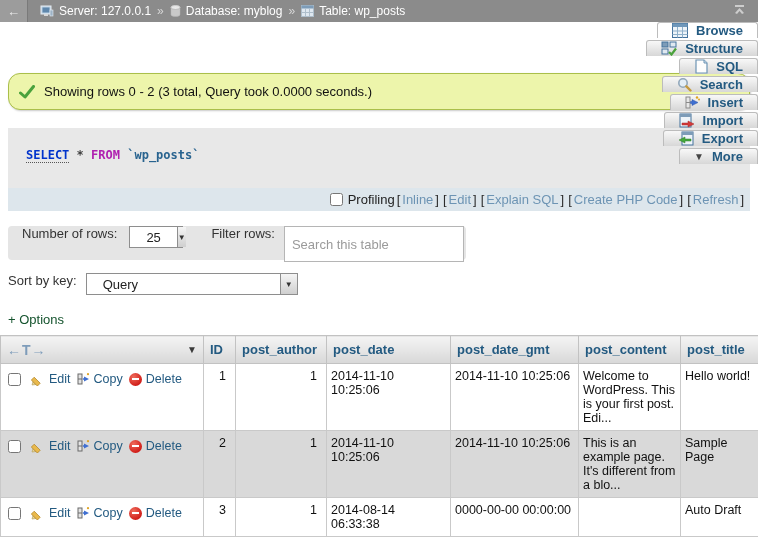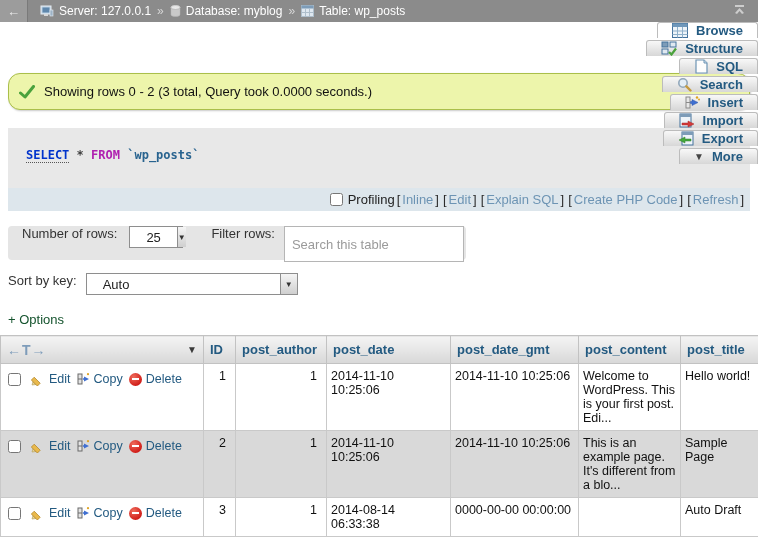--- a/index.html
+++ b/index.html
@@ -259,21 +259,21 @@
       <span class="btn">▼</span>
     </span>
     <span style="margin-left:28px;">Filter rows:</span>
     <input class="filter-input" style="margin-left: 9px;" type="text" placeholder="Search this table">
   </div>
 
   
   <div class="sortrow">
     <span>Sort by key:</span>
     <span class="fakeselect" style="width:212px; justify-content:space-between;">
-      <span class="val">Auto</span>
+      <span class="val">Query</span>
       <span class="btn">▼</span>
     </span>
   </div>
 
   
   <span class="options-link">+ Options</span>
 
   
   <table class="grid">
     <colgroup>

